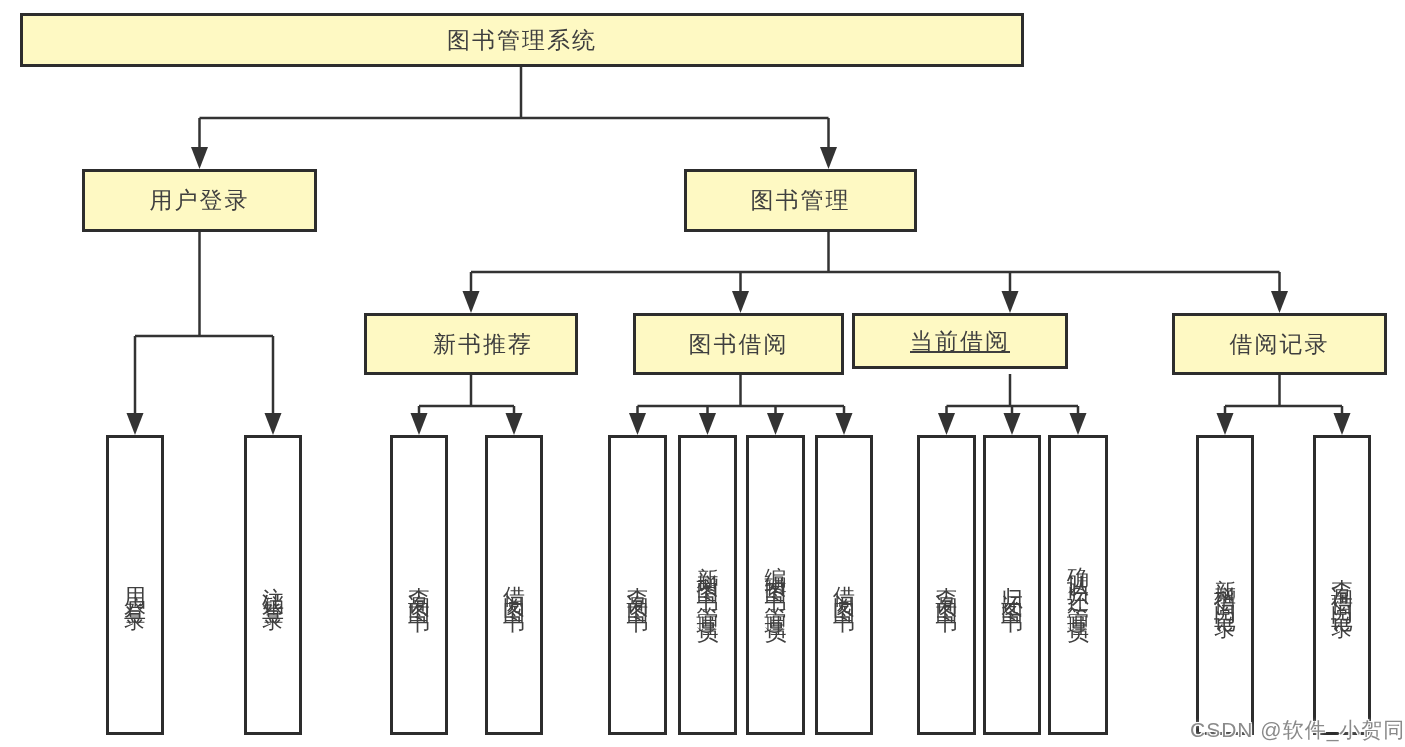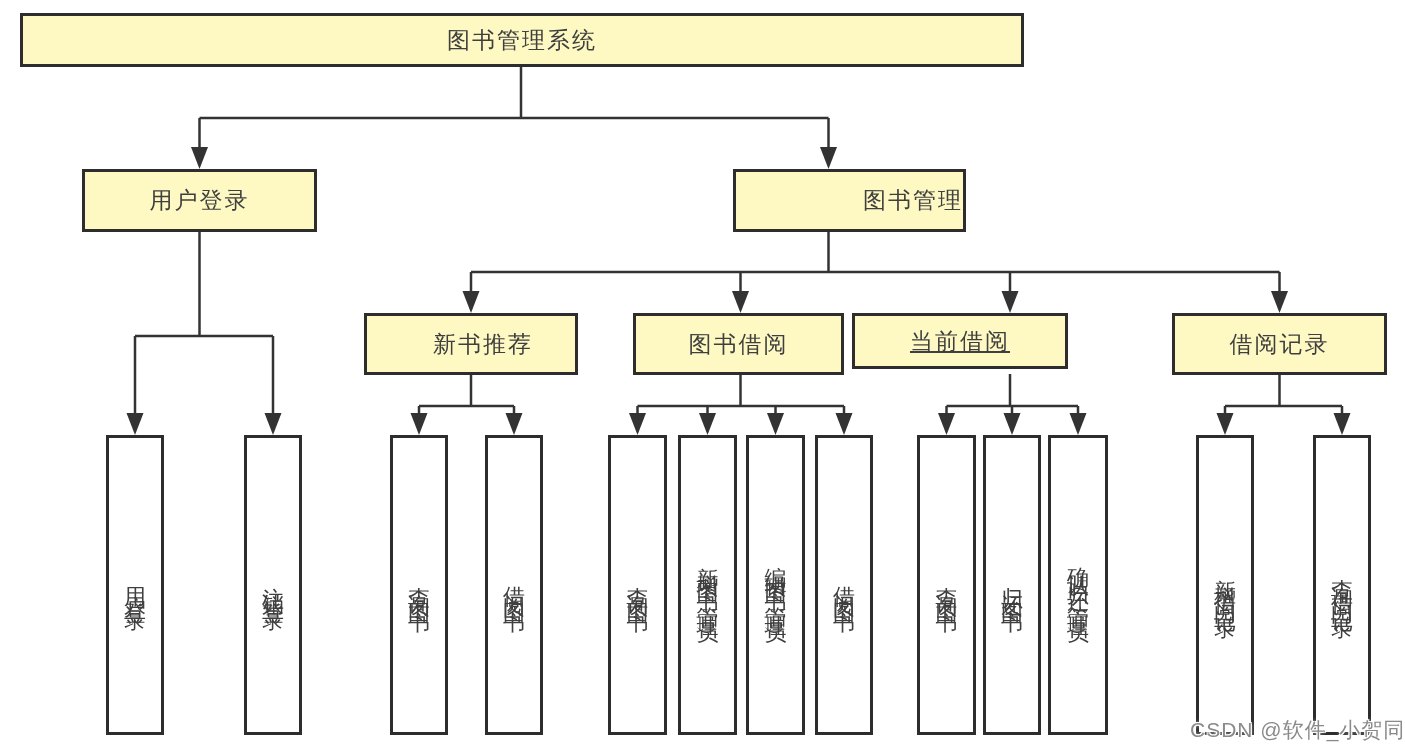--- a/index.html
+++ b/index.html
@@ -112,21 +112,21 @@
       <polygon points="1333.5,413 1350.5,413 1342,435" fill="#333333"></polygon>
     </svg>
 
   <div class="hbox" style="left:20px;top:13px;width:1004px;height:54px;">
     <span>图书管理系统</span>
   </div>
 
   <div class="hbox" style="left:82px;top:169px;width:235px;height:63px;">
     <span>用户登录</span>
   </div>
-  <div class="hbox" style="left:733px;top:169px;width:233px;height:63px;justify-content:flex-end;">
+  <div class="hbox" style="left:684px;top:169px;width:233px;height:63px;">
     <span>图书管理</span>
   </div>
 
   <div class="hbox" style="left:364px;top:313px;width:214px;height:62px;padding-left:24px;">
     <span>新书推荐</span>
   </div>
   <div class="hbox" style="left:633px;top:313px;width:211px;height:62px;">
     <span>图书借阅</span>
   </div>
   <div class="hbox" style="left:852px;top:313px;width:216px;height:56px;text-decoration:underline;">

